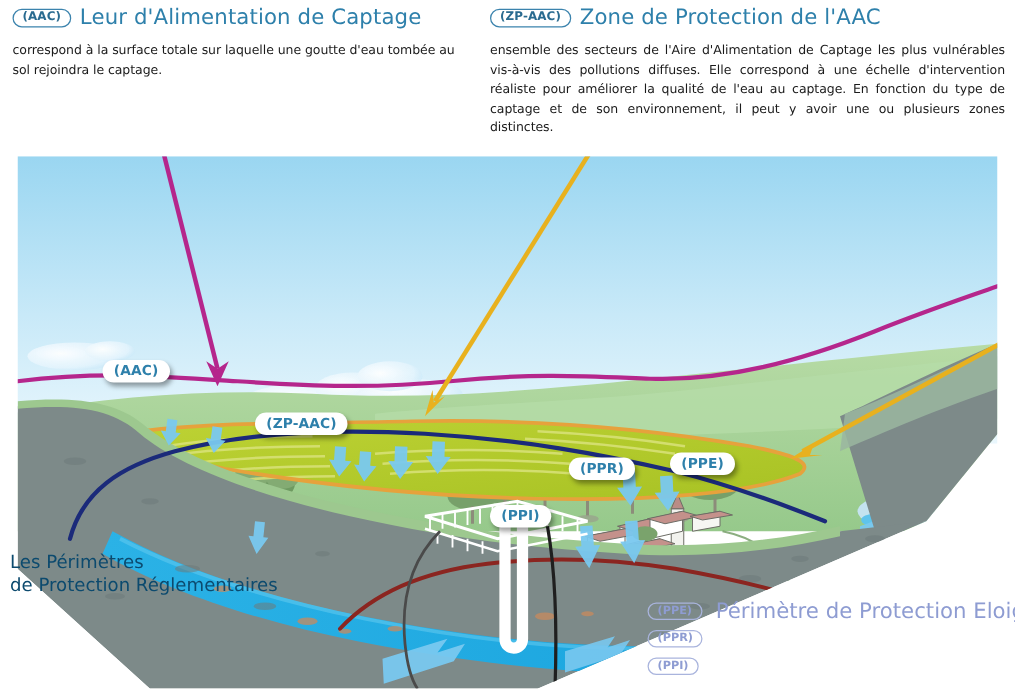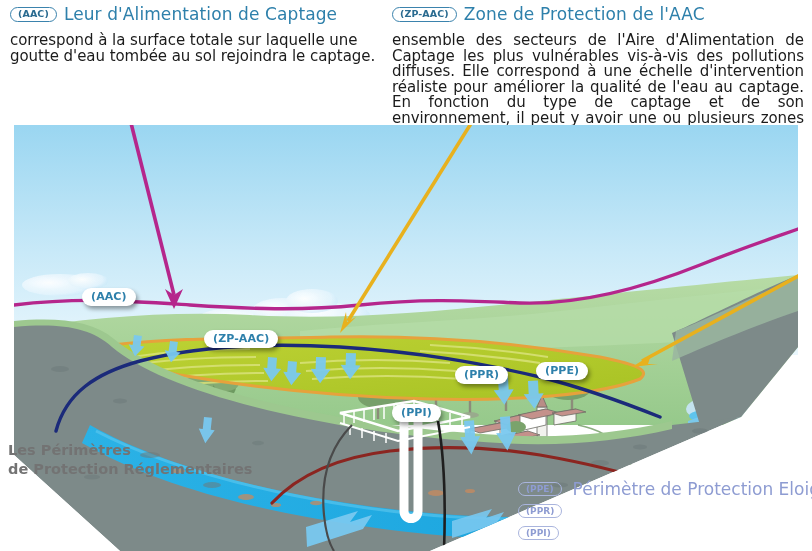--- a/index.html
+++ b/index.html
@@ -23,32 +23,32 @@
     border:1.4px solid #3b83ad;border-radius:10px;
     color:#2a6b90;font-size:9.5px;letter-spacing:.1px;
     padding:1px 7px 2px 7px;height:15px;box-sizing:border-box;
     white-space:nowrap;font-weight:600;
   }
   .hdr-title{
     color:#2e80ab;font-size:17px;font-weight:400;
     letter-spacing:.1px;white-space:nowrap;
   }
   .hdr-body{
-    margin-top:9px;color:#1b1b1b;font-size:15px;line-height:15.5px;
+    margin-top:9px;color:#1b1b1b;font-size:10px;line-height:15.5px;
     letter-spacing:-.05px;
   }
   .hdr-col-right .hdr-body{text-align:justify;}
 
   
   .scene{position:absolute;left:0;top:125px;width:812px;height:426px;}
   .scene svg{display:block;}
 
   
   .lower-left{position:absolute;left:8px;top:441px;width:395px;}
-  .ll-title{color:#737373;font-size:14.5px;line-height:19px;font-weight:700;}
+  .ll-title{color:#0c4a6e;font-size:14.5px;line-height:19px;font-weight:400;}
   .ll-body{margin-top:7px;color:#3c4a63;font-size:11.6px;line-height:15.6px;}
 
   
   .legend{position:absolute;left:518px;top:478px;}
   .legend-row{display:flex;align-items:center;gap:11px;height:22px;}
   .badge-legend{
     display:inline-flex;align-items:center;justify-content:center;
     border:1.3px solid #a9b4dd;border-radius:9px;color:#8e9cd2;
     font-size:9px;font-weight:600;padding:0 7px;height:14px;
     min-width:38px;box-sizing:border-box;white-space:nowrap;

